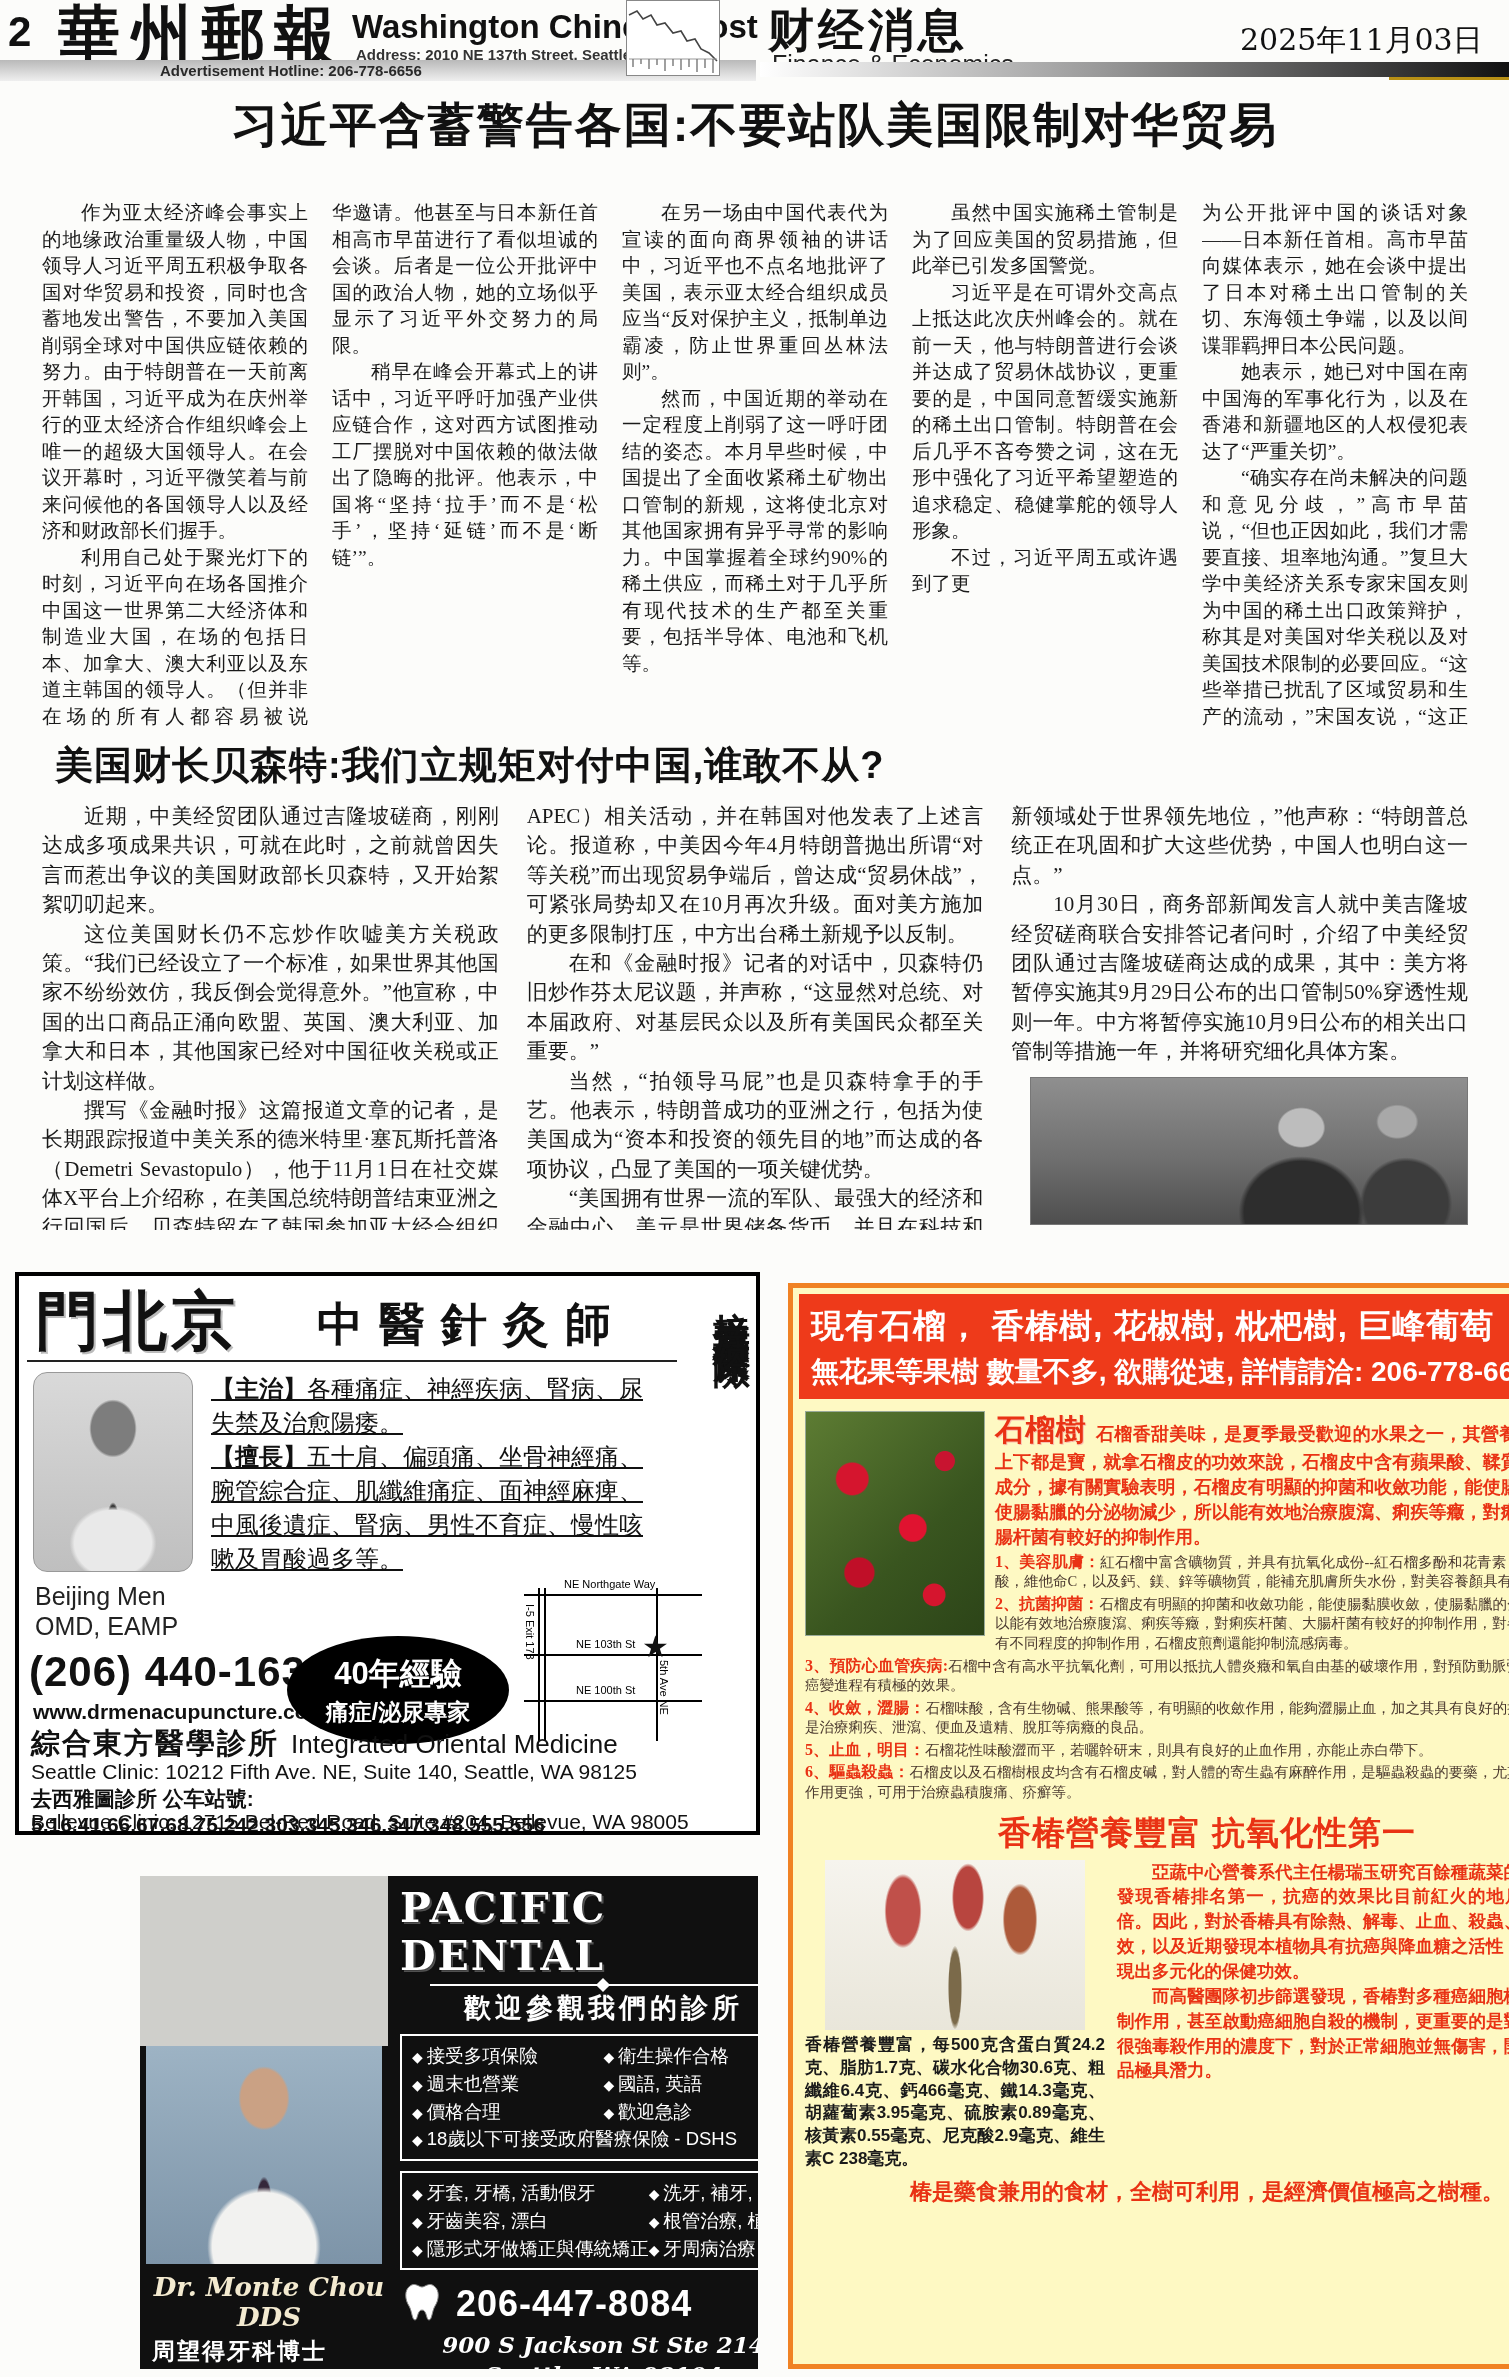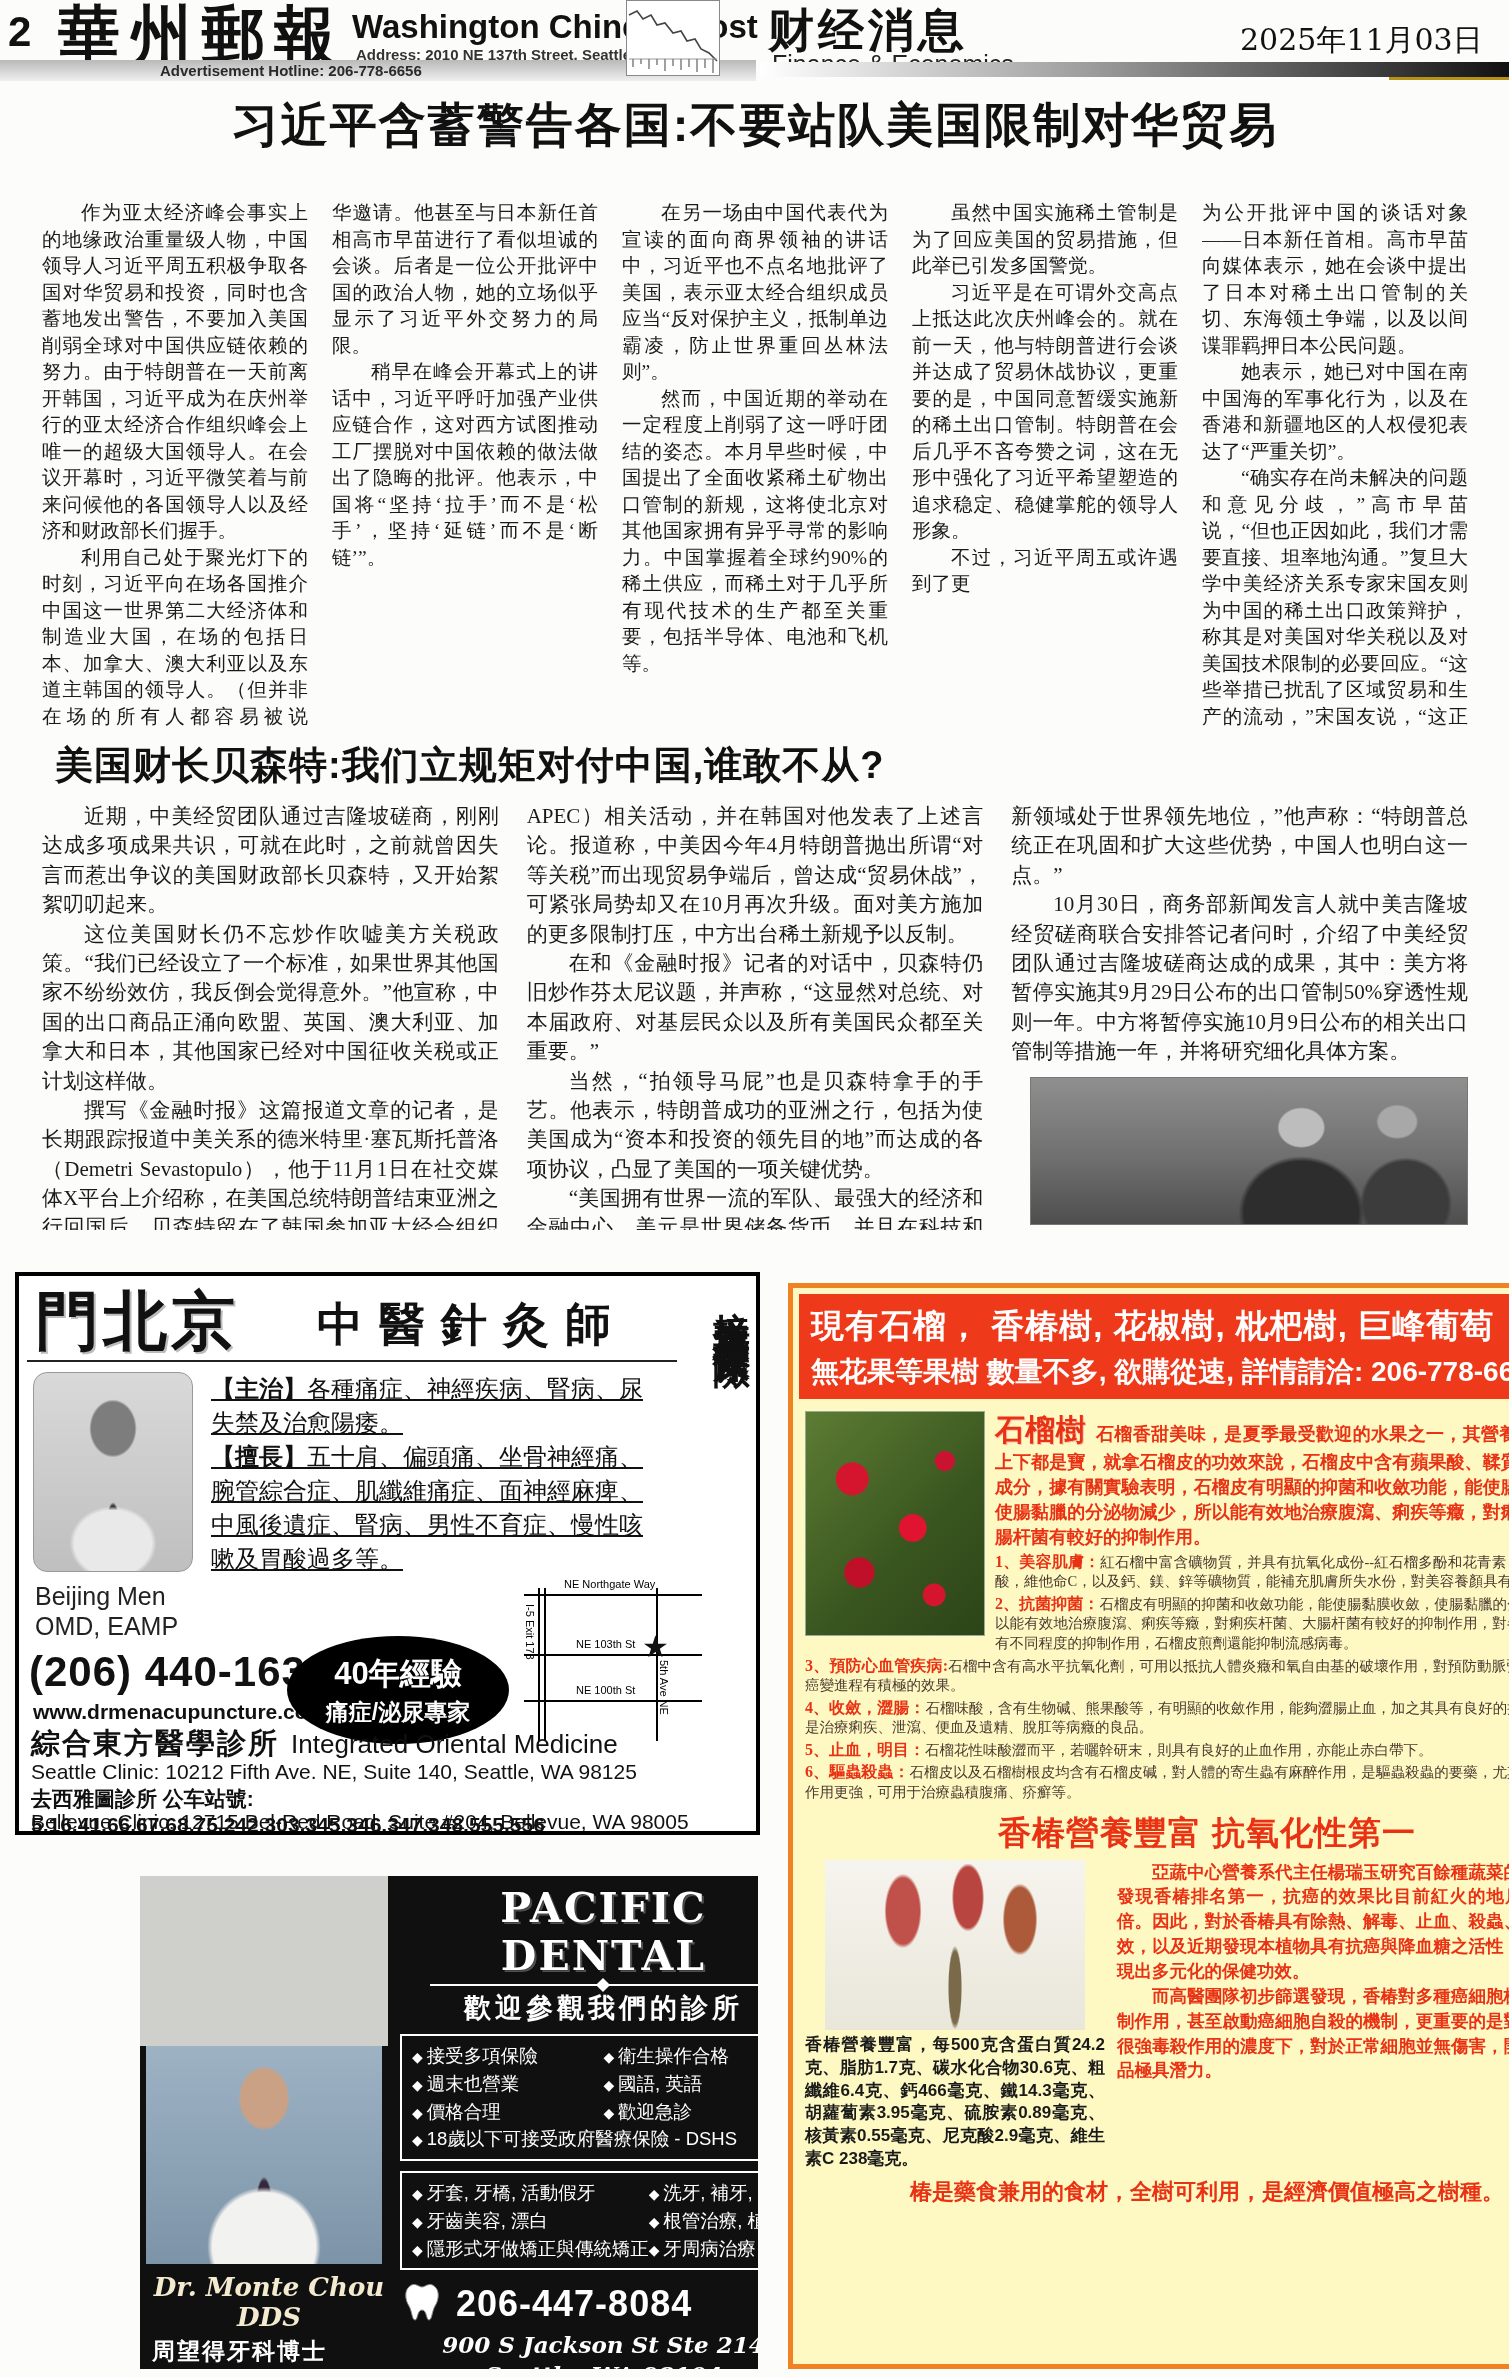--- a/index.html
+++ b/index.html
@@ -122,21 +122,21 @@
   .den-gray { height:170px; background:#cfcfcb; }
   .den-photo { height:218px; margin:0 6px;
     background:
       radial-gradient(ellipse 40px 50px at 50% 24%, #caa184 0 58%, transparent 64%),
       radial-gradient(ellipse 86px 90px at 50% 92%, #f2f2f0 0 60%, transparent 66%),
       radial-gradient(ellipse 12px 44px at 50% 74%, #35283b 0 60%, transparent 70%),
       linear-gradient(180deg,#9db3c4,#7d94a8); }
   .den-docen { font:italic 700 26px "DejaVu Serif",serif; color:#f3ead0; margin:8px 0 0 10px;text-align:center; }
   .den-doccn { font:700 23px "Liberation Sans",sans-serif; margin:4px 0 0 12px; letter-spacing:2px; }
   .den-right { flex:1 1 auto; padding:8px 12px 6px; }
-  .den-title { text-align:center; font:700 41px "DejaVu Serif",serif; letter-spacing:2px;
+  .den-title { font:700 41px "DejaVu Serif",serif; letter-spacing:2px;
     text-shadow:0 0 2px #000, 2px 2px 0 #555; }
   .den-flourish { height:2px; background:#fff; margin:4px 30px; position:relative; }
   .den-flourish::after { content:""; position:absolute; left:50%; top:-4px; width:10px; height:10px; background:#fff;
     transform:translateX(-50%) rotate(45deg); }
   .den-sub { text-align:center; font-size:27px; font-weight:700; letter-spacing:4px; margin:4px 0 8px; }
   .den-box { border:2px solid #fff; padding:6px 10px; margin-bottom:10px; }
   .den-box .cols { display:flex; }
   .den-box ul { list-style:none; flex:1; }
   .den-box li { font-size:18.5px; line-height:1.5; white-space:nowrap; }
   .den-box li::before { content:"◆ "; font-size:14px; }

